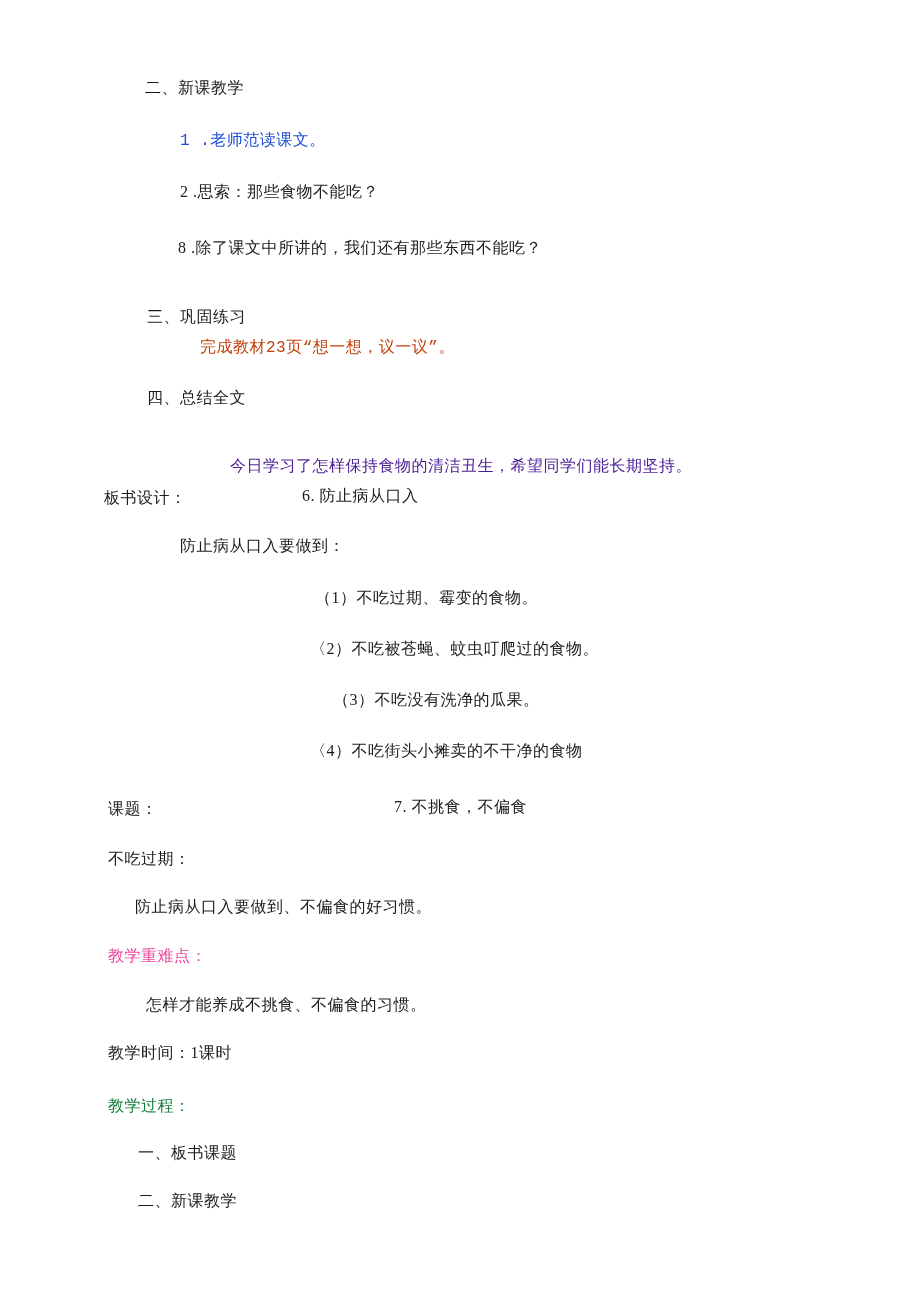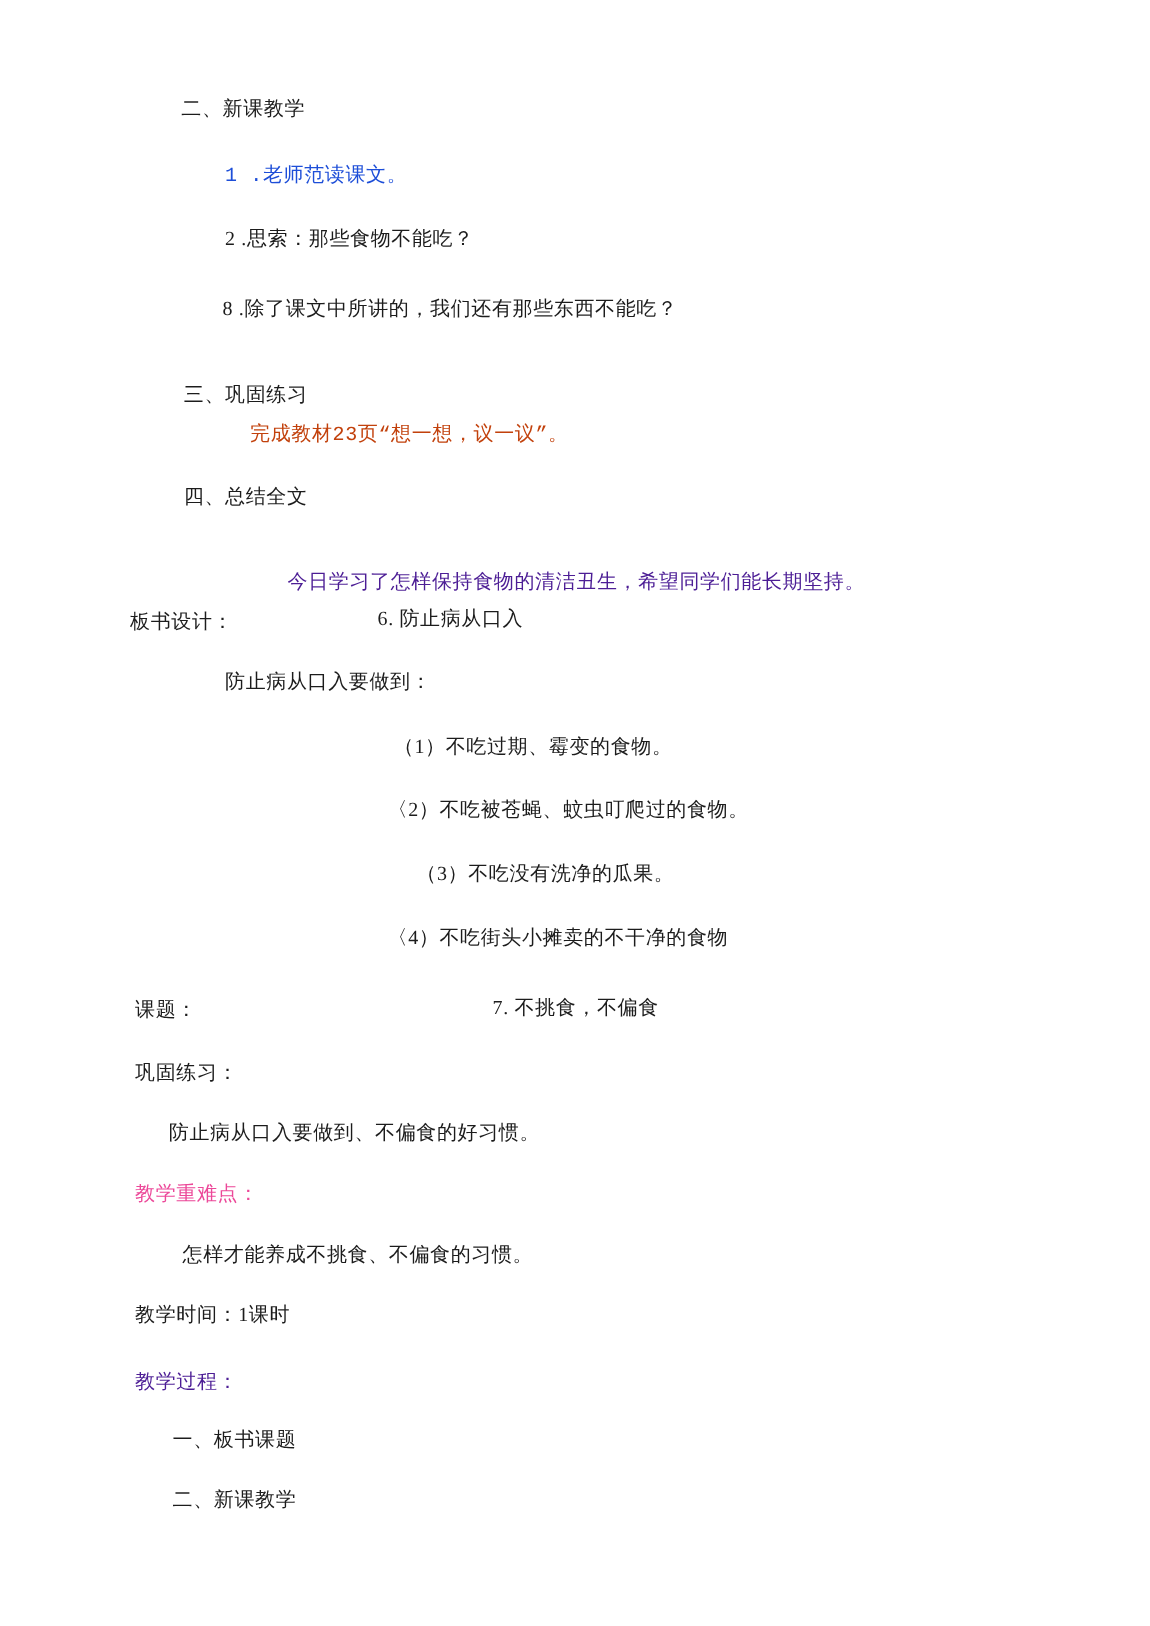--- a/index.html
+++ b/index.html
@@ -41,22 +41,22 @@
       <div class="text-line" style="left: 230px; top: 456px; color: #4c1d95;">今日学习了怎样保持食物的清洁丑生，希望同学们能长期坚持。</div>
       <div class="text-line" style="left: 104px; top: 488px; color: rgb(28, 28, 28);">板书设计：</div>
       <div class="text-line" style="left: 302px; top: 486px; color: rgb(28, 28, 28);">6. 防止病从口入</div>
       <div class="text-line" style="left: 180px; top: 536px; color: rgb(28, 28, 28);">防止病从口入要做到：</div>
       <div class="text-line" style="left: 315px; top: 588px; color: rgb(28, 28, 28);">（1）不吃过期、霉变的食物。</div>
       <div class="text-line" style="left: 310px; top: 639px; color: rgb(28, 28, 28);">〈2）不吃被苍蝇、蚊虫叮爬过的食物。</div>
       <div class="text-line" style="left: 315px; top: 690px; color: rgb(28, 28, 28); margin-left: 18px;">（3）不吃没有洗净的瓜果。</div>
       <div class="text-line" style="left: 310px; top: 741px; color: rgb(28, 28, 28);">〈4）不吃街头小摊卖的不干净的食物</div>
       <div class="text-line" style="left: 108px; top: 799px; color: rgb(28, 28, 28);">课题：</div>
       <div class="text-line" style="left: 394px; top: 797px; color: rgb(28, 28, 28);">7. 不挑食，不偏食</div>
-      <div class="text-line" style="left: 108px; top: 849px; color: rgb(28, 28, 28);">巩固练习：</div>
+      <div class="text-line" style="left: 108px; top: 849px; color: rgb(28, 28, 28);">不吃过期：</div>
       <div class="text-line" style="left: 135px; top: 897px; color: rgb(28, 28, 28);">防止病从口入要做到、不偏食的好习惯。</div>
       <div class="text-line" style="left: 108px; top: 946px; color: #ec4899;">教学重难点：</div>
       <div class="text-line" style="left: 146px; top: 995px; color: rgb(28, 28, 28);">怎样才能养成不挑食、不偏食的习惯。</div>
       <div class="text-line" style="left: 108px; top: 1043px; color: rgb(28, 28, 28);">教学时间：1课时</div>
-      <div class="text-line" style="left: 108px; top: 1096px; color: #4c1d95;">教学过程：</div>
+      <div class="text-line" style="left: 108px; top: 1096px; color: #15803d;">教学过程：</div>
       <div class="text-line" style="left: 138px; top: 1143px; color: rgb(28, 28, 28);">一、板书课题</div>
       <div class="text-line" style="left: 138px; top: 1191px; color: rgb(28, 28, 28);">二、新课教学</div>
     </div>
 </div>
 
 </body></html>

